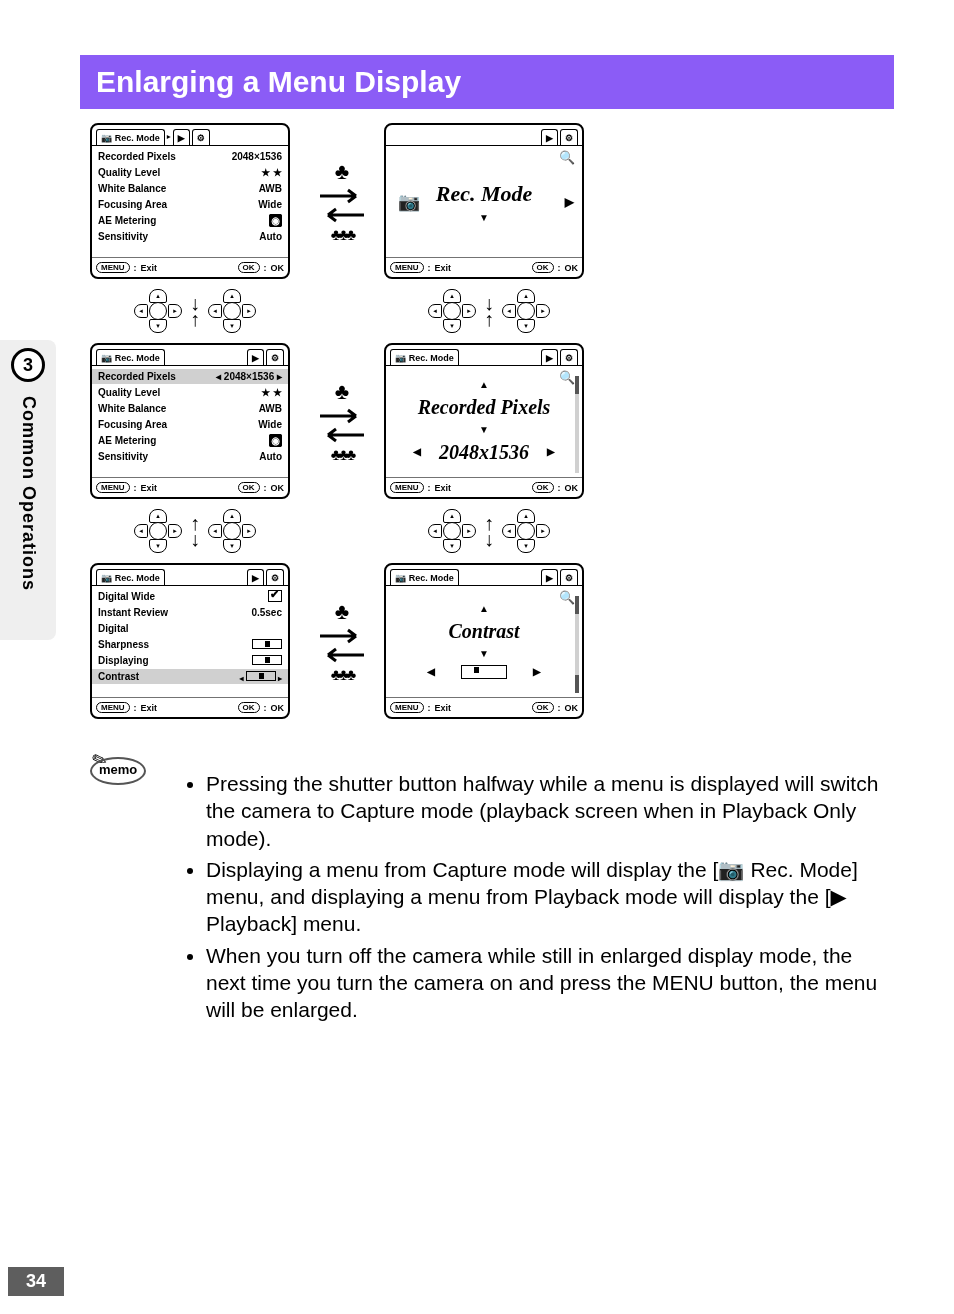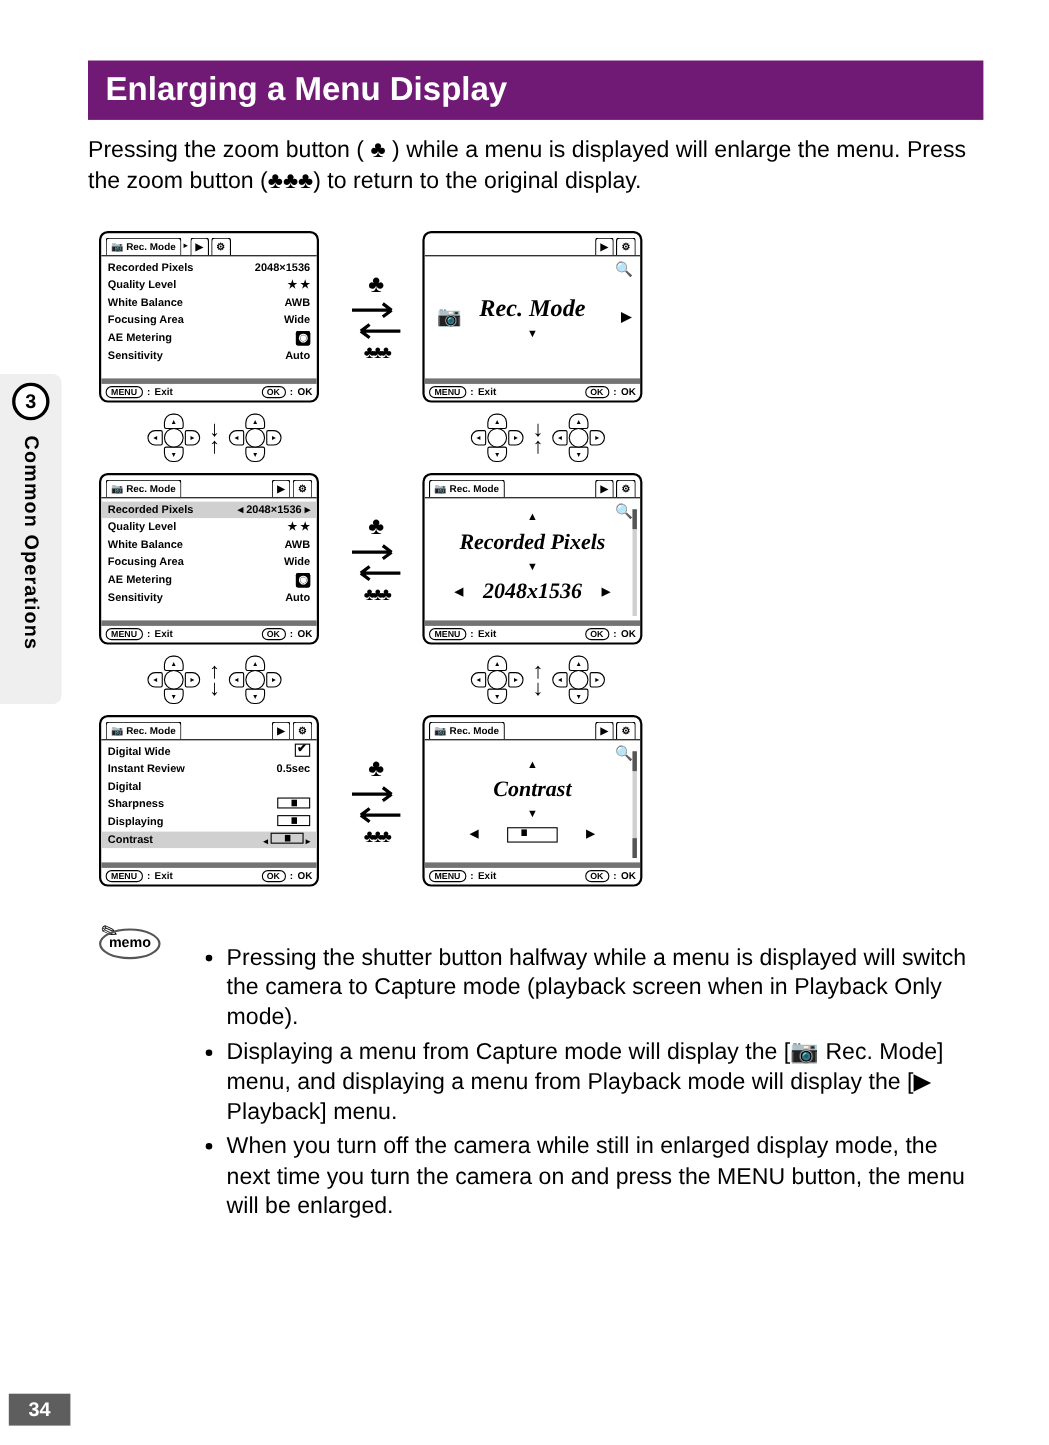--- a/index.html
+++ b/index.html
@@ -9,21 +9,21 @@
     font-family: Arial, Helvetica, sans-serif;
     background: #fff;
     width: 954px;
   }
   .page {
     position: relative;
     padding: 55px 60px 40px 80px;
     min-height: 1314px;
   }
   .title-bar {
-    background: #701a75;
+    background: #8b5cf6;
     color: #fff;
     font-size: 30px;
     font-weight: bold;
     padding: 10px 16px;
     margin-bottom: 14px;
   }
   .intro {
     font-size: 21px;
     line-height: 1.35;
     margin-bottom: 30px;
@@ -121,21 +121,21 @@
     padding: 3px 6px;
     font-size: 10px;
     font-weight: bold;
     display: flex; flex-direction: column; gap: 1px;
     position: relative;
   }
   .row { display: flex; justify-content: space-between; height: 15px; align-items: center; }
   .row.hl { background: #d0d0d0; margin: 0 -6px; padding: 0 6px; }
   .scr-foot {
     height: 20px;
-    border-top: 5px solid #737373;
+    border-top: 1px solid #737373;
     display: flex;
     align-items: center;
     font-size: 9px;
     padding: 0 4px;
     gap: 4px;
     font-weight: bold;
   }
   .badge {
     border: 1px solid #000;
     border-radius: 7px;
@@ -250,23 +250,20 @@
 
 <div class="page">
 
   <div class="side-tab">
     <div class="side-circle">3</div>
     <div class="side-text">Common Operations</div>
   </div>
 
   <div class="title-bar">Enlarging a Menu Display</div>
 
-  <div class="intro">
-    <span>Pressing the zoom button ( </span><span>♣</span><span> ) while a menu is displayed will enlarge the menu. Press the zoom button (</span><span>♣♣♣</span><span>) to return to the original display.</span>
-  </div>
 
 
   <div class="grid">
 
     <div class="screen">
       <div class="scr-tabs">
         <span class="tab active"><span>📷</span>&nbsp;<span>Rec. Mode</span></span>
         <span style="font-size:8px;align-self:center;">▸</span>
         <span class="tab">▶</span>
         <span class="tab">⚙</span>

